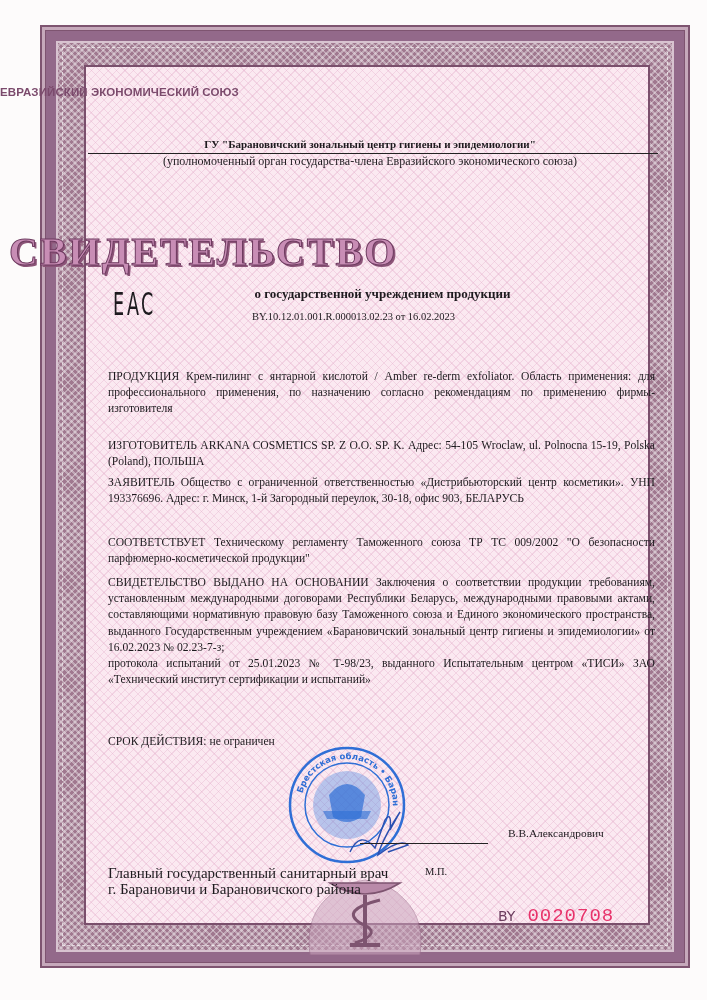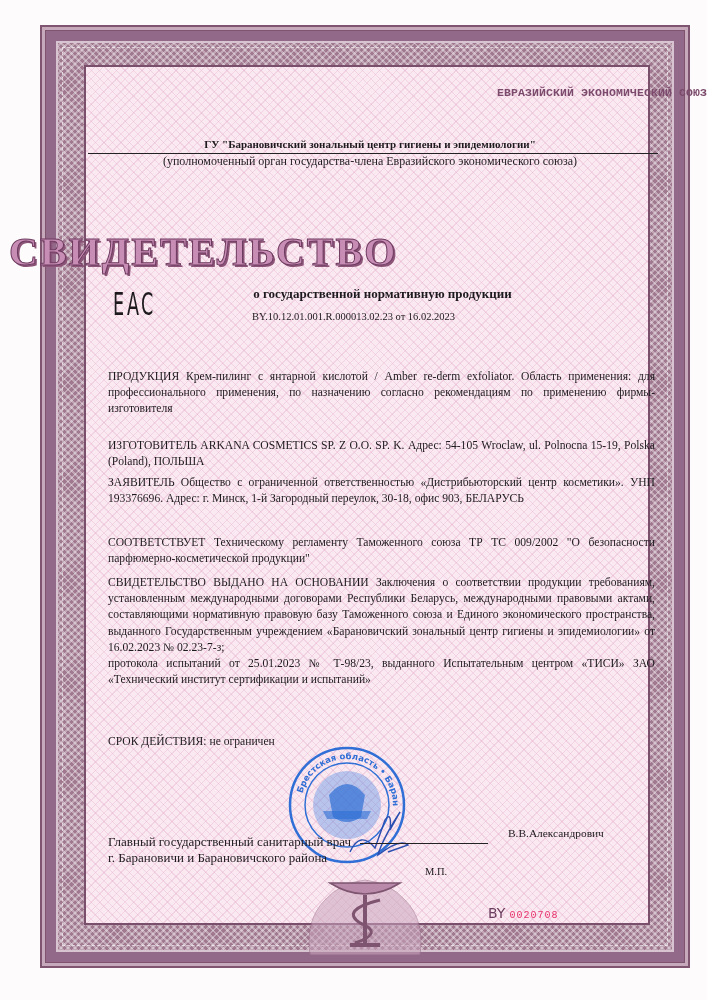--- a/index.html
+++ b/index.html
@@ -22,74 +22,74 @@
   .panel {
     position: absolute; left: 84px; top: 65px; width: 566px; height: 860px;
     border: 2px solid #7a4f6c;
     background-color: #fbe9f1;
     background-image:
       repeating-linear-gradient(45deg, rgba(226,170,200,0.35) 0 1px, transparent 1px 6px),
       repeating-linear-gradient(-45deg, rgba(226,170,200,0.35) 0 1px, transparent 1px 6px);
   }
 
   .abs { position: absolute; }
-  .union-title { left: 0; width: 707px; top: 86px; text-align: right; font-family: Liberation Mono, monospace; font-weight: bold; font-size: 11.5px; color: #7b4a6c; letter-spacing: 0.1px; }
+  .union-title { left: 0; width: 707px; top: 86px; text-align: left; font-family: Liberation Sans, sans-serif; font-weight: bold; font-size: 11.5px; color: #7b4a6c; letter-spacing: 0.1px; }
   .org-name { left: 100px; width: 540px; top: 138px; text-align: center; font-weight: bold; font-size: 11px; }
   .org-line { left: 88px; top: 153px; width: 570px; height: 1px; background: #222; }
   .org-sub { left: 100px; width: 540px; top: 154px; text-align: center; font-size: 12px; }
 
   .big-title { left: 9px; width: 707px; top: 228px; text-align: left; font-size: 40px; font-weight: bold; letter-spacing: 2px; color: #c88db5; -webkit-text-stroke: 1px #6d3a5f; text-shadow: 2px 2px 0 #8c5478; }
 
   .eac-logo { left: 113px; top: 288px; width: 38px; height: 32px; display: flex; gap: 2px; }
   .eac-logo span { display: block; height: 32px; font-family: "DejaVu Sans", sans-serif; font-size: 32px; line-height: 32px; font-weight: normal; color: #1d1a1e; transform: scaleX(0.55); transform-origin: left; width: 12px; }
 
   .subtitle { left: 0; width: 707px; top: 286px; text-align: center; font-weight: bold; font-size: 13px; padding-left: 58px; }
   .reg-number { left: 0; width: 707px; top: 311px; text-align: center; font-size: 10.5px; }
 
   .body-text { left: 108px; width: 547px; font-size: 11.6px; line-height: 16.2px; text-align: justify; margin-top: 41px; }
   .p-product { top: 328px; }
   .p-manufacturer { top: 397px; }
   .p-applicant { top: 434px; }
   .p-complies { top: 494px; }
   .p-basis { top: 534px; }
   .p-validity { top: 693px; }
 
-  .sign-left { left: 108px; top: 834px; font-size: 13px; line-height: 16px; }
+  .sign-left { left: 108px; top: 865px; font-size: 15px; line-height: 16px; }
   .sign-line { left: 360px; top: 843px; width: 128px; height: 1px; background: #222; }
   .sign-name { left: 508px; top: 827px; font-size: 11.4px; }
   .mp-label { left: 425px; top: 866px; font-size: 10.5px; }
 
   .stamp { left: 287px; top: 745px; width: 120px; height: 120px; }
   .signature { left: 330px; top: 800px; width: 110px; height: 60px; }
   .emblem { left: 300px; top: 865px; width: 130px; height: 90px; }
 
-  .serial { left: 488px; top: 905px; font-size: 14px; display: flex; gap: 4px; align-items: flex-end; }
+  .serial { left: 498px; top: 905px; font-size: 14px; display: flex; gap: 12px; align-items: center; }
   .serial-prefix { font-family: "DejaVu Sans", sans-serif; color: #6b3d5e; font-size: 14px; }
-  .serial-number { font-family: "Liberation Mono", "DejaVu Sans Mono", monospace; color: #e8336b; font-size: 10px; letter-spacing: 1px; }
+  .serial-number { font-family: "Liberation Mono", "DejaVu Sans Mono", monospace; color: #e8336b; font-size: 19px; letter-spacing: 1px; }
 </style>
 </head>
 <body>
 
 <div class="frame"></div>
 <div class="panel"></div>
 
 <div class="abs union-title">ЕВРАЗИЙСКИЙ ЭКОНОМИЧЕСКИЙ СОЮЗ</div>
 <div class="abs org-name">ГУ "Барановичский зональный центр гигиены и эпидемиологии"</div>
 <div class="abs org-line"></div>
 <div class="abs org-sub">(уполномоченный орган государства-члена Евразийского экономического союза)</div>
 
 <div class="abs big-title">СВИДЕТЕЛЬСТВО</div>
 
 <div class="abs eac-logo">
   <span>Е</span>
   <span>А</span>
   <span>С</span>
 </div>
 
-<div class="abs subtitle">о государственной нормативную продукции</div>
+<div class="abs subtitle">о государственной учреждением продукции</div>
 <div class="abs reg-number">BY.10.12.01.001.R.000013.02.23 от 16.02.2023</div>
 
 <div class="abs body-text p-product">ПРОДУКЦИЯ Крем-пилинг с янтарной кислотой / Amber re-derm exfoliator. Область применения: для профессионального применения, по назначению согласно рекомендациям по применению фирмы-изготовителя</div>
 <div class="abs body-text p-manufacturer">ИЗГОТОВИТЕЛЬ ARKANA COSMETICS SP. Z O.O. SP. K. Адрес: 54-105 Wroclaw, ul. Polnocna 15-19, Polska (Poland), ПОЛЬША</div>
 <div class="abs body-text p-applicant">ЗАЯВИТЕЛЬ Общество с ограниченной ответственностью «Дистрибьюторский центр косметики». УНП 193376696. Адрес: г. Минск, 1-й Загородный переулок, 30-18, офис 903, БЕЛАРУСЬ</div>
 <div class="abs body-text p-complies">СООТВЕТСТВУЕТ Техническому регламенту Таможенного союза ТР ТС 009/2002 "О безопасности парфюмерно-косметической продукции"</div>
 <div class="abs body-text p-basis">
   <div>СВИДЕТЕЛЬСТВО ВЫДАНО НА ОСНОВАНИИ Заключения о соответствии продукции требованиям, установленным международными договорами Республики Беларусь, международными правовыми актами, составляющими нормативную правовую базу Таможенного союза и Единого экономического пространства, выданного Государственным учреждением «Барановичский зональный центр гигиены и эпидемиологии» от 16.02.2023 № 02.23-7-з;</div>
   <div>протокола испытаний от 25.01.2023 № Т-98/23, выданного Испытательным центром «ТИСИ» ЗАО «Технический институт сертификации и испытаний»</div>
 </div>

